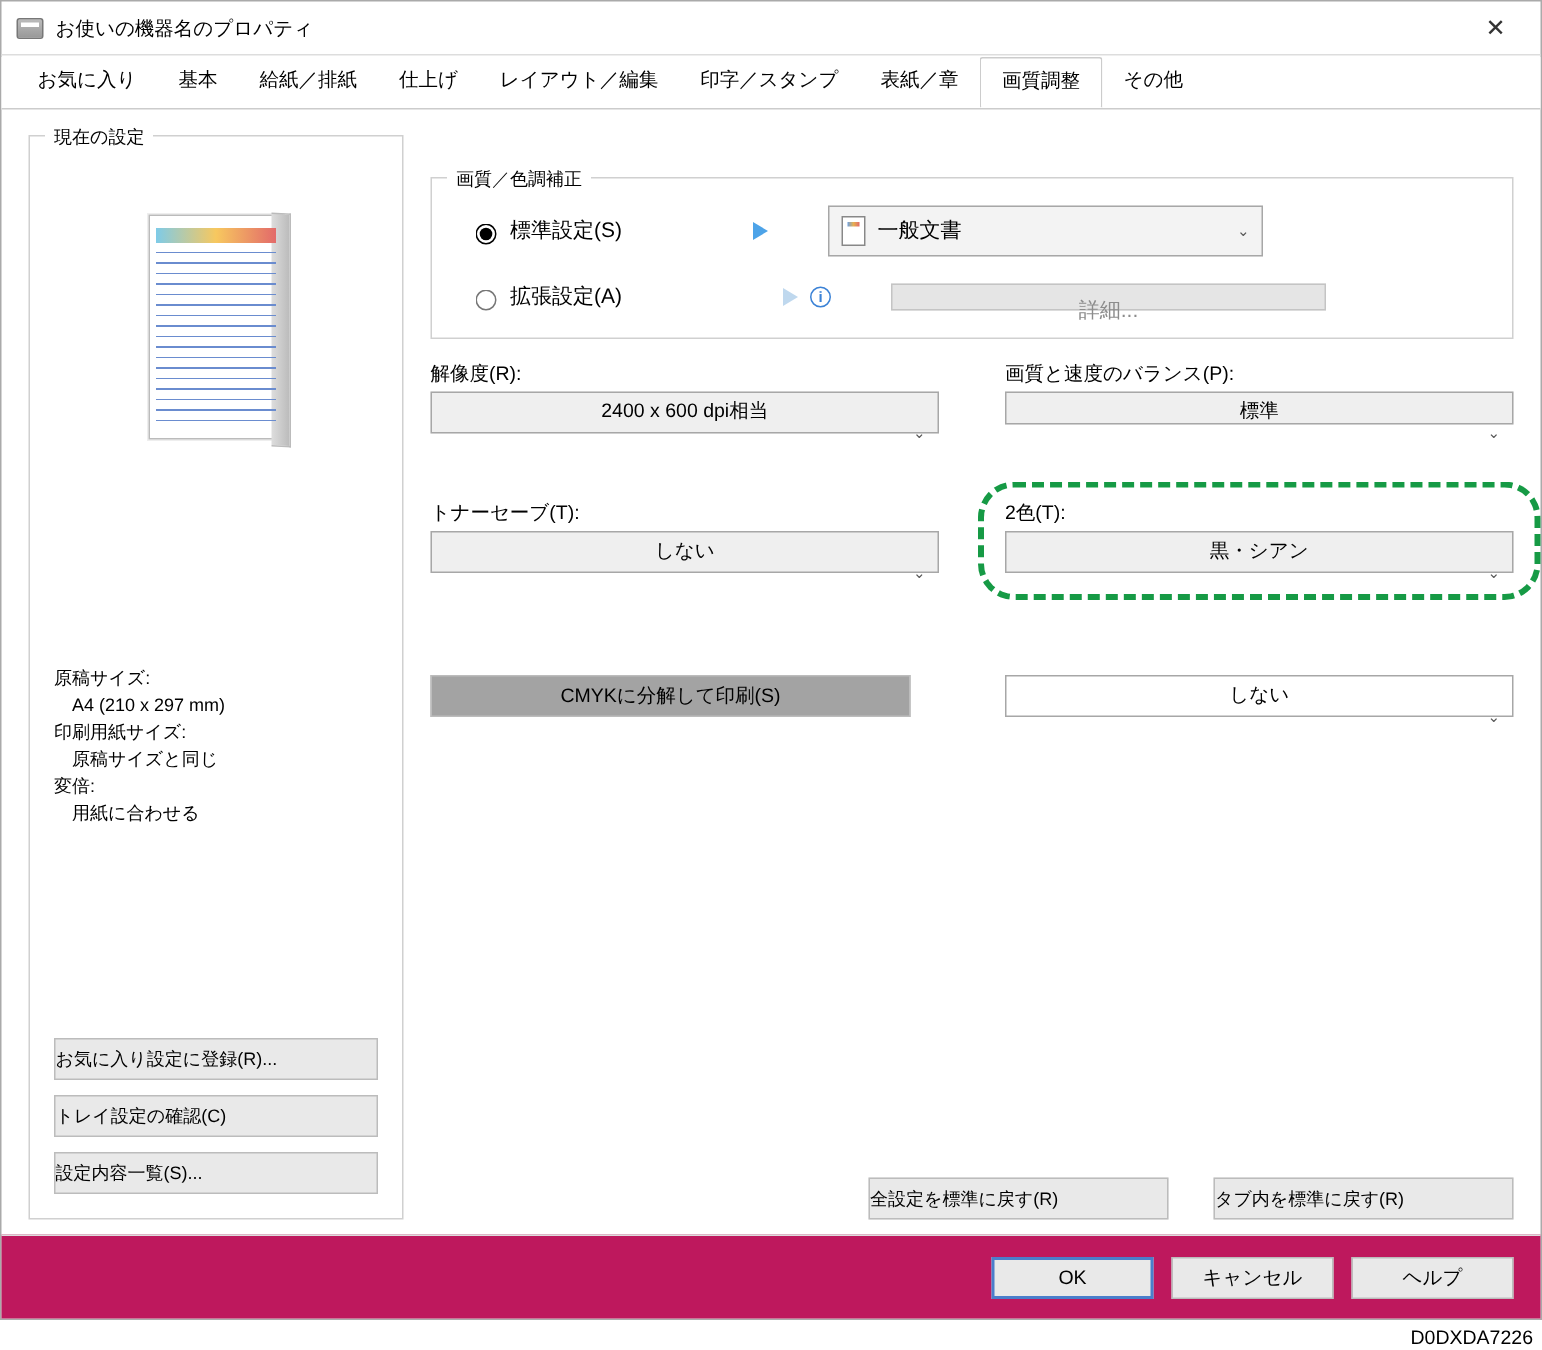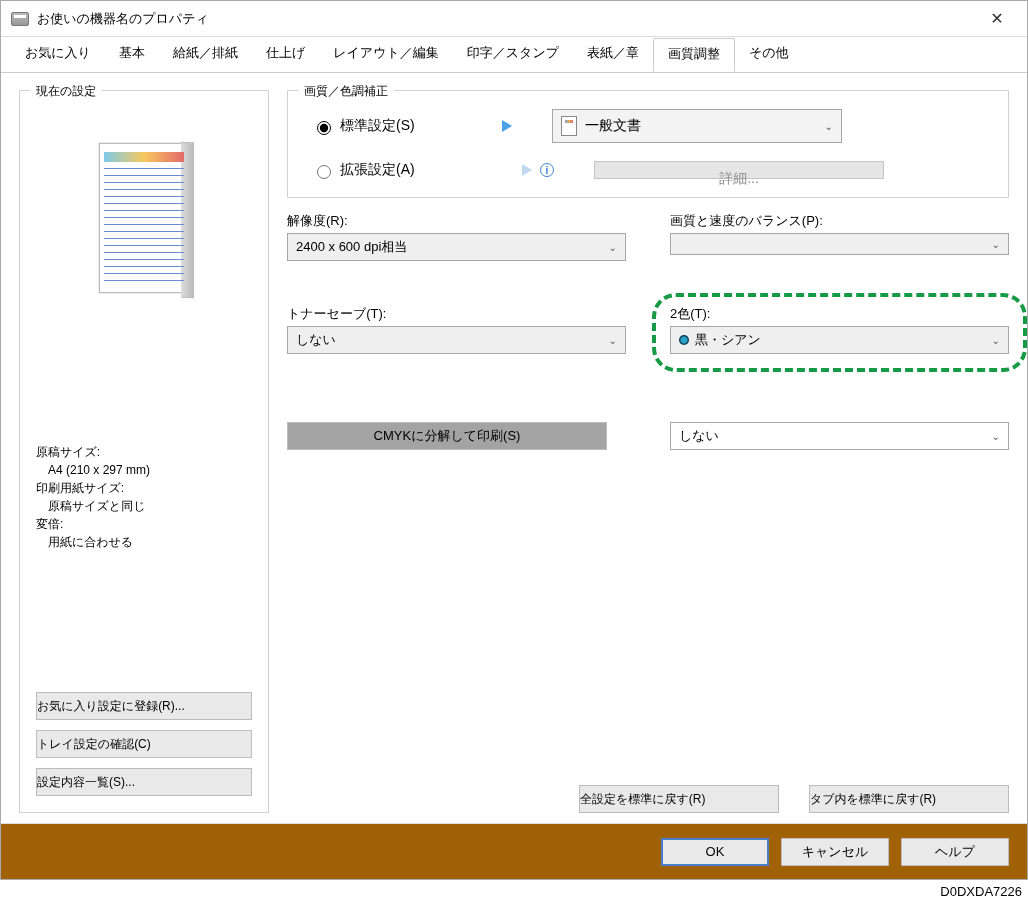--- a/index.html
+++ b/index.html
@@ -152,39 +152,39 @@
   .doctype-sel-text{ flex:1; font-size:14px; }
   .chev{ margin-left:auto; font-size:10px; color:#555; }
   .details-btn{
     height:18px; width:290px; background:#e5e5e5; color:#8c8c8c; border:1px solid #c4c4c4; text-align:center; line-height:32px; font-size:14px;
   }
   .grid2{
     display:grid; grid-template-columns: 1fr 1fr; column-gap: 30px; row-gap:6px;gap:44px;
   }
   .field-label{ font-size:13px; margin-bottom:3px; }
   .select{
-    height:28px; background:#efefef; border:1px solid #a7a7a7; padding:3px 8px; display:flex; align-items:center; font-size:13px; cursor:pointer;
+    height:28px; background:#efefef; border:1px solid #a7a7a7; padding:3px 8px; display:flex; align-items:center; font-size:13px; cursor:pointer;flex-direction:column;
   }
   .select .txt{ flex:1; }
   .select .chev{ font-size:10px; color:#555; }
   .select.white{ background:#fff; }
   .select.withicon .bullet{ width:10px; height:10px; background:radial-gradient(circle,#2aa3c8 40%,#0c3a55 60%); border-radius:50%; margin-right:6px; }
   .highlight-box{
     position:absolute;
     border:4px dashed #169a45;
     border-radius:24px;
     pointer-events:none;
   }
   .cmyk-btn{
     width:320px; height:28px; background:#a3a3a3; border:1px solid #bcbcbc; font-size:13px; cursor:pointer; text-align:center; line-height:26px;
   }
   .bottom-btns{ display:flex; gap:30px; justify-content:flex-end; margin-top:auto; }
   .bottom-btns .wbtn{ width:200px; }
   .footer{
-    height:56px; border-top:1px solid #ddd; background:#a16207; display:flex; align-items:center; justify-content:flex-end; gap:12px; padding:0 18px;
+    height:56px; border-top:1px solid #ddd; background:#be185d; display:flex; align-items:center; justify-content:flex-end; gap:12px; padding:0 18px;
   }
   .fbtn{ width:108px; height:28px; background:#e9e9e9; border:1px solid #bcbcbc; font-size:13px; cursor:pointer; display:flex; align-items:center; justify-content:center; }
   .fbtn.primary{ border:2px solid #4a7ecb; }
   .docid{ text-align:right; font-size:13px; margin:4px 6px 0 0; }
 </style>
 </head>
 <body>
 
 <div class="window">
   <div class="titlebar">
@@ -229,21 +229,21 @@
           <div class="wbtn wide">
               <span>トレイ設定の確認(C)</span>
             </div>
           <div class="wbtn wide">
               <span>設定内容一覧(S)...</span>
             </div>
         </div>
       </div>
     </div>
 
-    <div class="right" style="position:relative;">
+    <div class="right" style="position:relative;margin-top:28px;">
       <div class="quality-corr">
         <div class="groupbox-label">画質／色調補正</div>
         <div class="radio-row">
           <label class="radio-lbl">
             <input type="radio" class="radio" checked="" style="">
             <span>標準設定(S)</span>
           </label>
           <div class="triangle"></div>
           <div class="doctype-select">
             <div class="doctype-icon"></div>
@@ -268,20 +268,21 @@
         <div>
           <div class="field-label"><span>解像度(R):</span></div>
           <div class="select">
             <span class="txt">2400 x 600 dpi相当</span>
             <span class="chev">⌄</span>
           </div>
         </div>
         <div>
           <div class="field-label"><span>画質と速度のバランス(P):</span></div>
           <div class="select" style="height:22px;">
+            <span class="txt">標準</span>
             <span class="chev">⌄</span>
           </div>
         </div>
         <div>
           <div class="field-label"><span>トナーセーブ(T):</span></div>
           <div class="select">
             <span class="txt">しない</span>
             <span class="chev">⌄</span>
           </div>
         </div>

